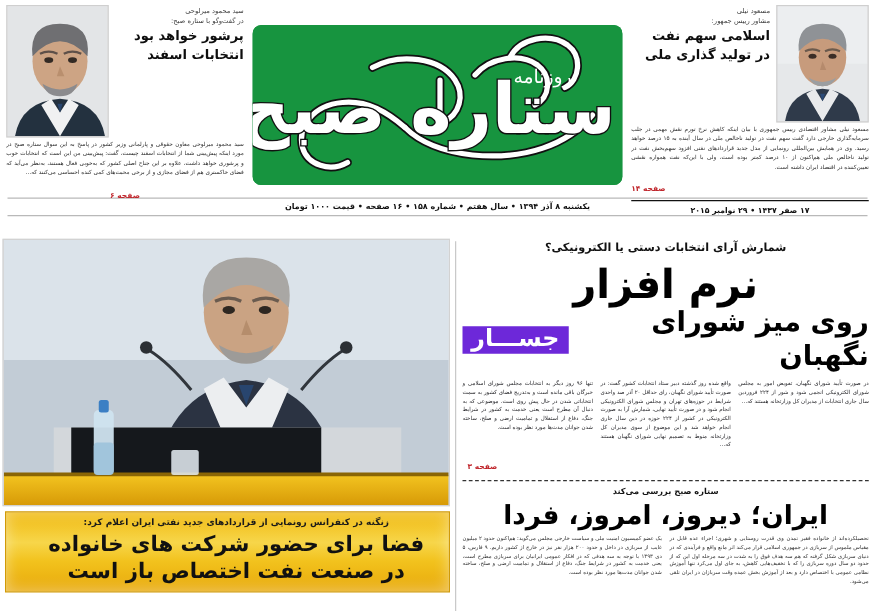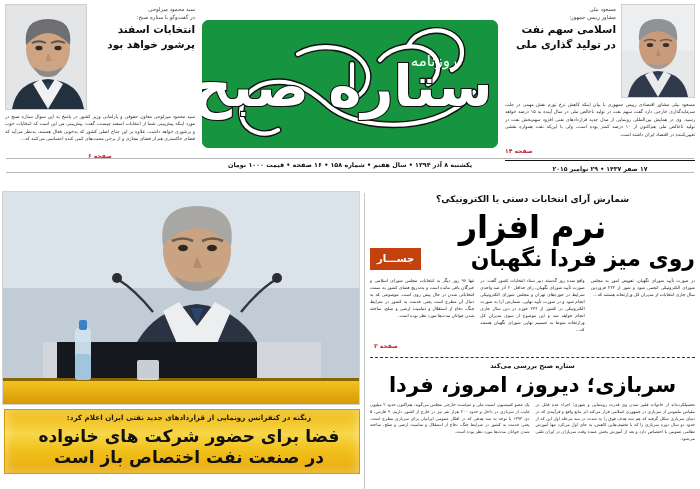--- a/index.html
+++ b/index.html
@@ -54,21 +54,21 @@
   .yellowbox{margin-top:4px;background:linear-gradient(180deg,#f0b90f 0%,#f7d64a 38%,#f2c21d 62%,#e8a90b 100%);
     border:1px solid #d19a06;padding:3px 6px 5px 20px;text-align:center;box-shadow:inset 0 0 12px rgba(255,255,255,.45);}
   .yellow-kicker{font-size:7.2px;font-weight:bold;color:#1a1a1a;line-height:10px;margin-bottom:3px;}
   .yellow-title{font-size:17px;font-weight:bold;color:#111;line-height:21px;letter-spacing:-.2px;}
 
   
   .over-q{font-size:9px;font-weight:bold;color:#121212;text-align:center;line-height:13px;margin:2px 0 4px 0;}
   .big-h1{font-size:32px;font-weight:bold;line-height:34px;text-align:center;color:#000;letter-spacing:-.5px;}
   .h2row{position:relative;display:flex;align-items:center;justify-content:flex-start;margin-top:1px;}
   .big-h2{font-size:22px;font-weight:bold;line-height:27px;color:#000;letter-spacing:-.4px;flex:1 1 auto;text-align:right;}
-  .pinkbadge{background:#c2410c;color:#ffffff;font-size:10px;font-weight:bold;
+  .pinkbadge{background:#6d28d9;color:#ffffff;font-size:19px;font-weight:bold;
     padding:2px 7px 3px 7px;line-height:17px;letter-spacing:1px;flex:0 0 auto;margin-right:4px;}
   .cols3{display:flex;flex-direction:row;gap:6px;margin-top:5px;}
   .cols3 > div{flex:1 1 0;font-size:4.4px;line-height:7px;text-align:justify;color:#26262a;}
   .dashrule{border:0;border-top:1px dashed #333;margin:5px 0 4px 0;}
   .sub-kicker{font-size:6.6px;font-weight:bold;text-align:center;color:#141414;margin:1px 0 3px 0;}
   .mid-h{font-size:21px;font-weight:bold;text-align:center;line-height:25px;color:#000;letter-spacing:-.3px;}
   .footstrip{display:flex;gap:6px;margin-top:4px;}
   .footstrip > div{flex:1 1 0;font-size:4.3px;line-height:6.8px;text-align:justify;color:#303030;}
 </style>
 </head>
@@ -136,22 +136,22 @@
           <text x="140" y="86" fill="#ffffff" stroke="#111" stroke-width="2.2" paint-order="stroke" font-size="56" font-weight="bold" font-family="'DejaVu Sans','Liberation Sans',sans-serif" text-anchor="middle" direction="rtl">ستاره صبح</text>
         </svg>
       </div>
     </div>
 
     <div class="teaser teaser-right">
       <div class="teaser-head">
         <div class="t-txtcol">
           <div class="kicker">سید محمود میرلوحی</div>
           <div class="kicker2">در گفت‌وگو با ستاره صبح:</div>
+          <div class="t-title">پرشور خواهد بود</div>
           <div class="t-title">انتخابات اسفند</div>
-          <div class="t-title">پرشور خواهد بود</div>
         </div>
         <div class="t-photo big">
           <svg class="faceimg" viewBox="0 0 80 104" preserveAspectRatio="xMidYMid slice">
             <rect width="80" height="104" fill="#e3e5e7"></rect>
             <ellipse cx="42" cy="44" rx="22" ry="27" fill="#cda484"></ellipse>
             <path d="M20 40 q22 -24 44 0 q3 -26 -22 -26 q-25 0 -22 26z" fill="#6f6f72"></path>
             <ellipse cx="33" cy="43" rx="3.6" ry="2.3" fill="#332a24"></ellipse>
             <ellipse cx="52" cy="43" rx="3.6" ry="2.3" fill="#332a24"></ellipse>
             <path d="M26 38 q7 -3.5 14 0" stroke="#5e5049" stroke-width="1.8" fill="none"></path>
             <path d="M45 38 q7 -3.5 14 0" stroke="#5e5049" stroke-width="1.8" fill="none"></path>
@@ -178,38 +178,38 @@
 
   <div class="body-row">
 
     <div class="col-right">
 
       <div class="over-q">شمارش آرای انتخابات دستی یا الکترونیکی؟</div>
 
       <div class="big-h1">نرم افزار</div>
 
       <div class="h2row">
-        <div class="big-h2">روی میز فردا نگهبان</div>
+        <div class="big-h2">روی میز شورای نگهبان</div>
         <div class="pinkbadge">جســـار</div>
       </div>
 
       <div class="cols3">
         <div>در صورت تأیید شورای نگهبان، تفویض امور به مجلس شورای الکترونیکی انجمی شود و شور از ۲۲۴ فروردین سال جاری انتخابات از مدیران کل وزارتخانه هستند که…</div>
         <div>واقع شده روز گذشته دبیر ستاد انتخابات کشور گفت: در صورت تأیید شورای نگهبان، رای حداقل ۲۰ آذر صد واحدی شرایط در حوزه‌های تهران و مجلس شورای الکترونیکی انجام شود و در صورت تأیید نهایی، شمارش آرا به صورت الکترونیکی در کشور از ۲۲۴ حوزه در دین سال جاری انجام خواهد شد و این موضوع از سوی مدیران کل وزارتخانه منوط به تصمیم نهایی شورای نگهبان هستند که…</div>
         <div>تنها ۹۶ روز دیگر به انتخابات مجلس شورای اسلامی و خبرگان باقی مانده است و به‌تدریج فضای کشور به سمت انتخاباتی شدن در حال پیش روی است. موضوعی که به دنبال آن مطرح است یعنی خدمت به کشور در شرایط جنگ، دفاع از استقلال و تمامیت ارضی و صلح، ساخته شدن جوانان مدت‌ها مورد نظر بوده است.</div>
       </div>
 
       <div style="text-align:left;padding-left:4px;">
         <span class="pagelink">صفحه ۳</span>
       </div>
 
       <hr class="dashrule">
 
       <div class="sub-kicker">ستاره صبح بررسی می‌کند</div>
-      <div class="mid-h">سربازی؛ دیروز، امروز، فردا</div>
+      <div class="mid-h">ایران؛ دیروز، امروز، فردا</div>
 
       <div class="footstrip">
         <div>تحصیلکرده‌اند از خانواده فقیر تمدن وی قدرت روستایی و شهری؛ اجراء عده قابل در مقیاس ملموس از سربازی در جمهوری اسلامی قرار می‌کند اثر مانع واقع و فرآیندی که در دنیای سربازی شکل گرفته که هم سه هدف فوق را به شدت در سه مرحله اول این که از حدود دو سال دوره سربازی را که با تخفیف‌هایی کاهش، به جای اول می‌کرد تنها آموزش نظامی عمومی با اختصاص دارد و بعد از آموزش بخش عمده وقت سربازان در ایران تلقی می‌شود.</div>
         <div>یک عضو کمیسیون امنیت ملی و سیاست خارجی مجلس می‌گوید: هم‌اکنون حدود ۲ میلیون غایب از سربازی در داخل و حدود ۲۰۰ هزار نفر نیز در خارج از کشور داریم. ۹ فارس، ۵ دی ۱۳۹۳ با توجه به سه هدفی که در افکار عمومی ایرانیان برای سربازی مطرح است، یعنی خدمت به کشور در شرایط جنگ، دفاع از استقلال و تمامیت ارضی و صلح، ساخته شدن جوانان مدت‌ها مورد نظر بوده است.</div>
       </div>
     </div>
 
     <div class="col-divider"></div>
 
     <div class="col-left">

